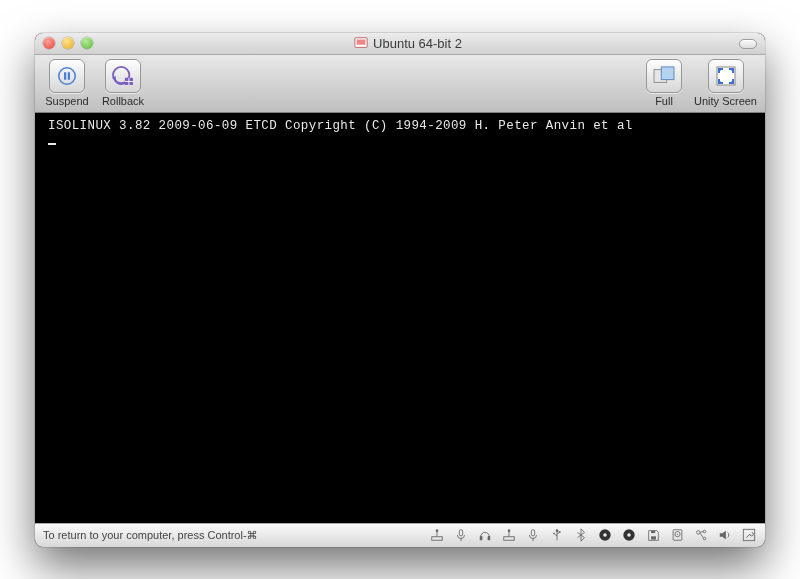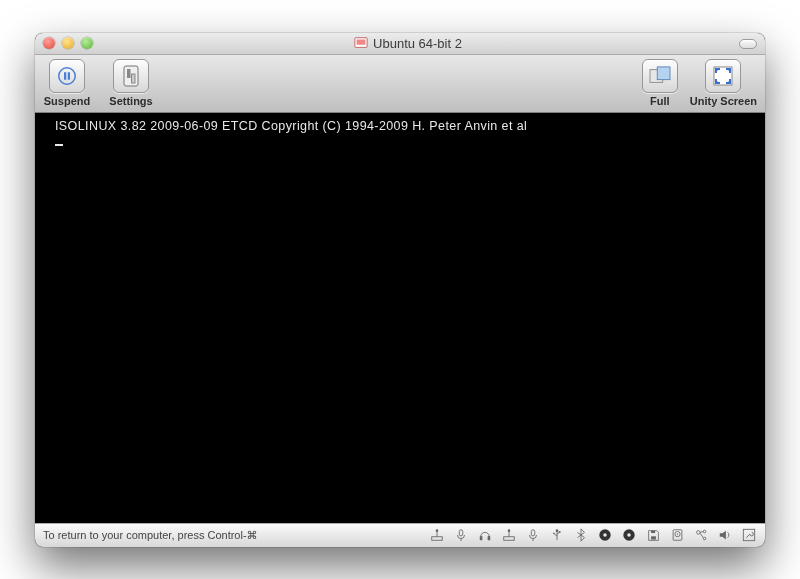--- a/index.html
+++ b/index.html
@@ -43,44 +43,43 @@
     box-shadow: inset 0 1px 0 #fff;
     position:absolute; right:8px; top:6px;
   }
   .toolbar {
     height: 58px;
     background: linear-gradient(#e8e8e8,#bfbfbf);
     border-bottom:1px solid #7f7f7f;
     display:flex; align-items:center;
     padding: 0 8px;
     gap: 8px;
-    font-weight: bold;
   }
   .tb-group { display:flex; gap:6px; }
   .tb-btn {
     display:flex; flex-direction:column; align-items:center;
     font-size:11px; color:#2c2c2c;
     min-width:48px;
     gap:2px;
     cursor:default;
   }
   .tb-btn .pill {
     width:36px; height:34px;
     border-radius:6px;
     background: linear-gradient(#fdfdfd,#d7d7d7);
     border:1px solid #979797;
     box-shadow: 0 1px 0 rgba(255,255,255,0.6), inset 0 1px 0 #fff;
     display:flex; align-items:center; justify-content:center;
   }
   .tb-spacer { flex:1; }
   .console {
     background:#000; color:#e8e8e8;
-    font-family: Liberation Sans, sans-serif;
+    font-family: Liberation Mono, monospace;
     font-size: 12.5px; letter-spacing: 0.4px;
-    padding: 6px 20px;
+    padding: 6px 13px;
     height: 410px;
     white-space: pre;
   }
   .cursor {
     display:inline-block; width:8px; height:2px; background:#e8e8e8; vertical-align: -2px;
   }
   .statusbar {
     height:24px;
     background: linear-gradient(#fafafa,#d8d8d8);
     border-top:1px solid #aaa;
@@ -126,33 +125,34 @@
                 <circle cx="12" cy="12" r="11" fill="none" stroke="#4a7fd6" stroke-width="2"></circle>
                 <rect x="8" y="7" width="3" height="10" fill="#4a7fd6"></rect>
                 <rect x="13" y="7" width="3" height="10" fill="#4a7fd6"></rect>
               </svg>
           </span>
         </div>
         <span>Suspend</span>
       </div>
     </div>
     <div class="tb-group">
-    </div>
-    <div class="tb-group">
-      <div class="tb-btn">
-        <div class="pill">
-          <span>
-            <svg width="18" height="22" viewBox="0 0 18 22">
-                <rect x="2" y="1" width="14" height="20" rx="2" fill="#efefef" stroke="#777"></rect>
-                <rect x="5" y="4" width="3.5" height="9" fill="#888"></rect>
-                <rect x="9.5" y="9" width="3.5" height="9" fill="#ccc" stroke="#888"></rect>
+      <div class="tb-btn">
+        <div class="pill">
+          <span>
+            <svg width="22" height="20" viewBox="0 0 24 22">
+                <circle cx="10" cy="10" r="9" fill="none" stroke="#7a5fbf" stroke-width="2"></circle>
+                <path d="M17 13 A7 7 0 0 1 3 13" fill="none" stroke="#7a5fbf" stroke-width="2"></path>
+                <polygon points="4,17 0,13 4,11" fill="#7a5fbf"></polygon>
+                <rect x="14" y="13" width="9" height="8" fill="#7a5fbf" rx="1"></rect>
+                <line x1="14" y1="17" x2="23" y2="17" stroke="#fff"></line>
+                <line x1="18.5" y1="13" x2="18.5" y2="21" stroke="#fff"></line>
               </svg>
           </span>
         </div>
-        <span>Settings</span>
+        <span>Rollback</span>
       </div>
     </div>
     <div class="tb-spacer"></div>
     <div class="tb-group">
       <div class="tb-btn">
         <div class="pill">
           <span>
             <svg width="22" height="20" viewBox="0 0 24 22">
                 <rect x="1" y="4" width="14" height="14" fill="#e6e6e6" stroke="#888"></rect>
                 <rect x="9" y="1" width="14" height="14" fill="#b5d2f0" stroke="#5a84b8"></rect>

